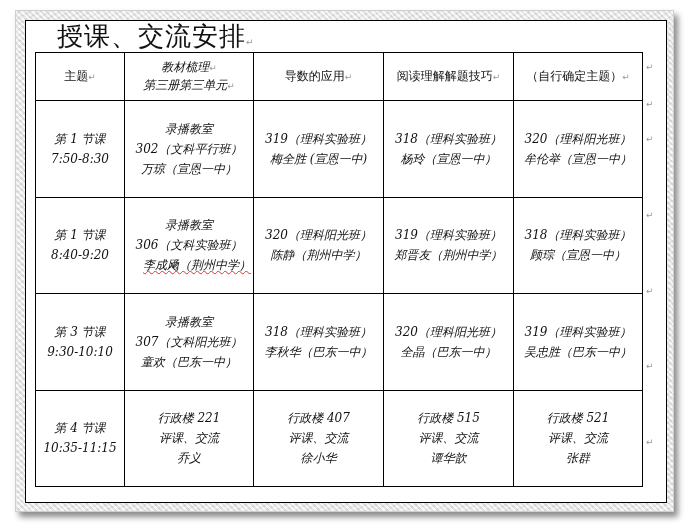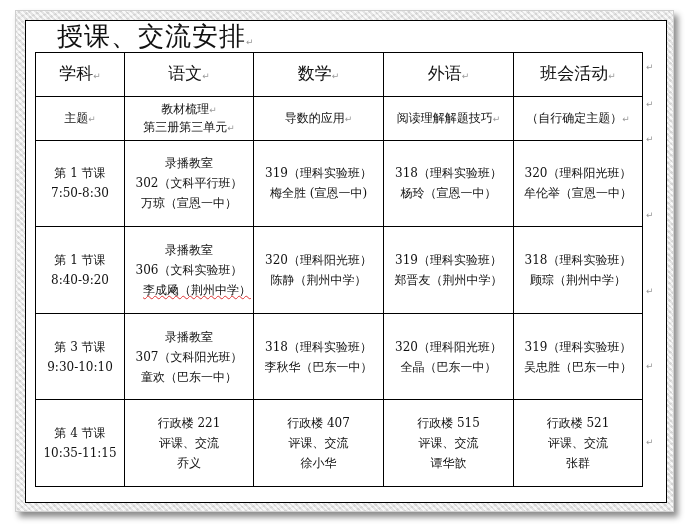--- a/index.html
+++ b/index.html
@@ -30,21 +30,21 @@
     border-collapse: collapse; table-layout: fixed;
   }
   table.sched td {
     border: 1px solid #000; text-align: center; vertical-align: middle;
     padding: 0 2px; font-size: 12px; line-height: 20px;
   }
   table.sched tr.hdr td { font-size: 17px; height: 38px; font-family: "DejaVu Sans", sans-serif; }
   table.sched tr.theme td { height: 37px; font-size: 12px; line-height: 17px; }
   table.sched tr.period td { height: 75px; }
   table.sched tr.last td { height: 53px; }
-  .line { display: block; white-space: nowrap; }
+  .line { display: block; white-space: nowrap; font-style: italic; }
   .endmark {
     position: absolute; left: 646px; color: #999; font-size: 9px; font-family: "DejaVu Sans", sans-serif;
   }
   .squiggle { text-decoration: underline wavy #d33; text-decoration-thickness: 1px; text-align: right; }
   .cursor { display: inline-block; width: 2px; height: 14px; background: #000; vertical-align: middle; margin-left: 2px; }
 </style>
 </head>
 <body>
 
 <div class="frame"></div>
@@ -56,27 +56,20 @@
 
 <table class="sched">
   <colgroup>
     <col style="width:89px">
       <col style="width:129px">
       <col style="width:130px">
       <col style="width:130px">
       <col style="width:129px">
   </colgroup>
   <tbody>
-      <tr class="hdr">
-    <td><span>学科</span><span class="para">↵</span></td>
-    <td><span>语文</span><span class="para">↵</span></td>
-    <td><span>数学</span><span class="para">↵</span></td>
-    <td><span>外语</span><span class="para">↵</span></td>
-    <td><span>班会活动</span><span class="para">↵</span></td>
-  </tr>
 
   <tr class="theme">
     <td><span>主题</span><span class="para">↵</span></td>
     <td>
       <span class="line"><span>教材梳理</span><span class="para">↵</span></span>
       <span class="line"><span>第三册第三单元</span><span class="para">↵</span></span>
     </td>
     <td><span>导数的应用</span><span class="para">↵</span></td>
     <td><span>阅读理解解题技巧</span><span class="para">↵</span></td>
     <td><span>（自行确定主题）</span><span class="para">↵</span></td>
@@ -119,21 +112,21 @@
     <td>
       <span class="line">320（理科阳光班）</span>
       <span class="line">陈静（荆州中学）</span>
     </td>
     <td>
       <span class="line">319（理科实验班）</span>
       <span class="line">郑晋友（荆州中学）</span>
     </td>
     <td>
       <span class="line">318（理科实验班）</span>
-      <span class="line">顾琮（荆州中学）</span>
+      <span class="line">顾琮（宣恩一中）</span>
     </td>
   </tr>
 
   <tr class="period">
     <td>
       <span class="line">第 3 节课</span>
       <span class="line">9:30-10:10</span>
     </td>
     <td>
       <span class="line">录播教室</span>

